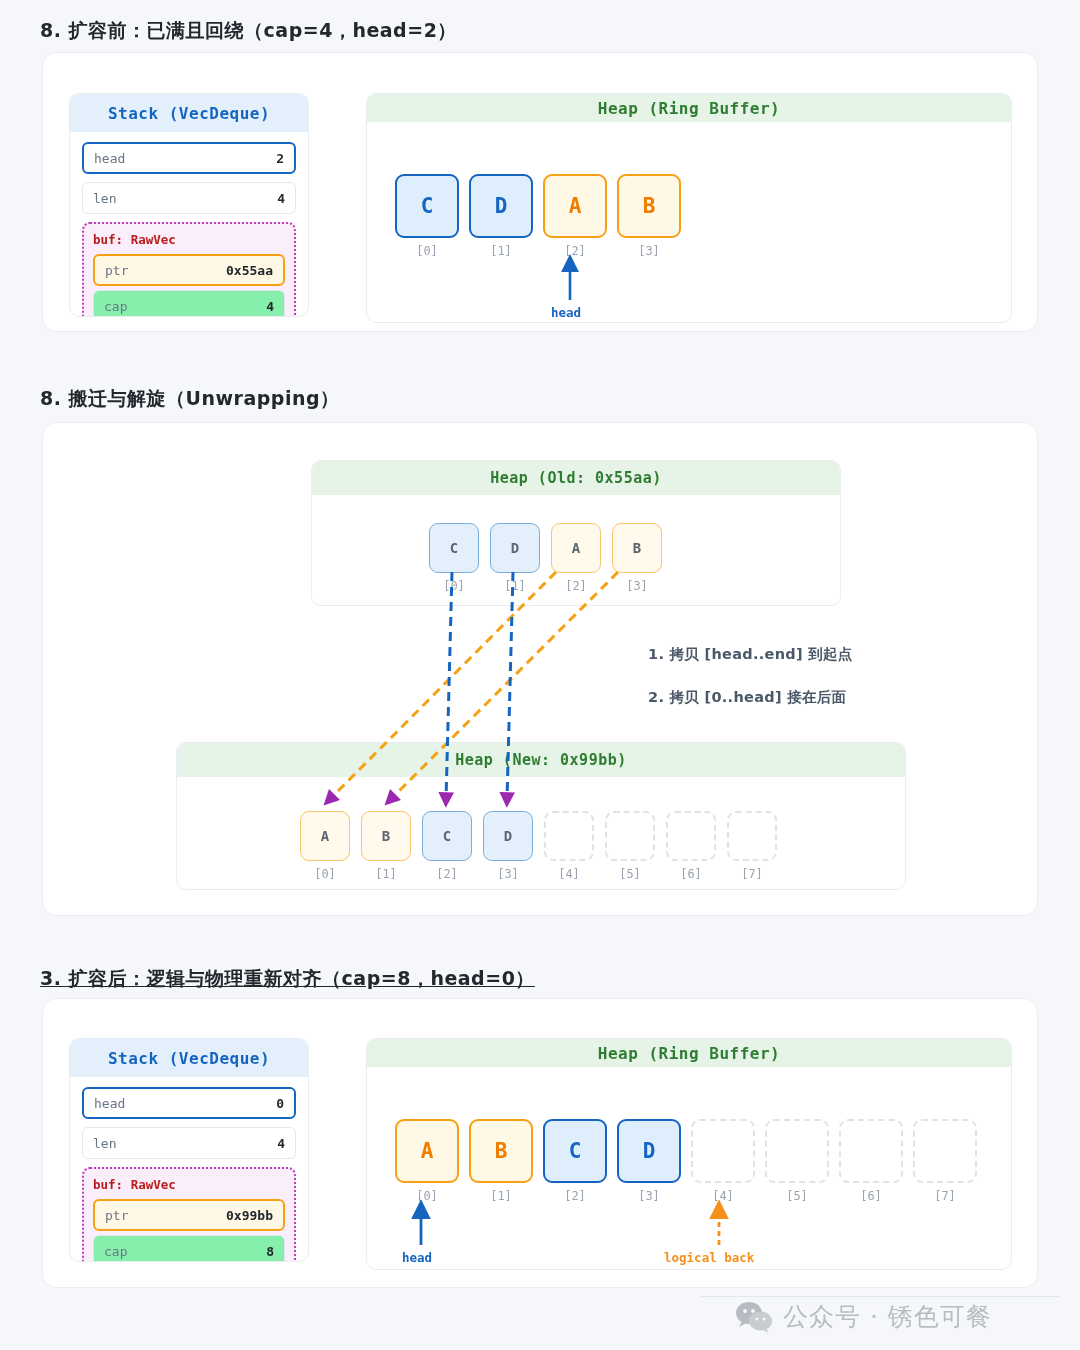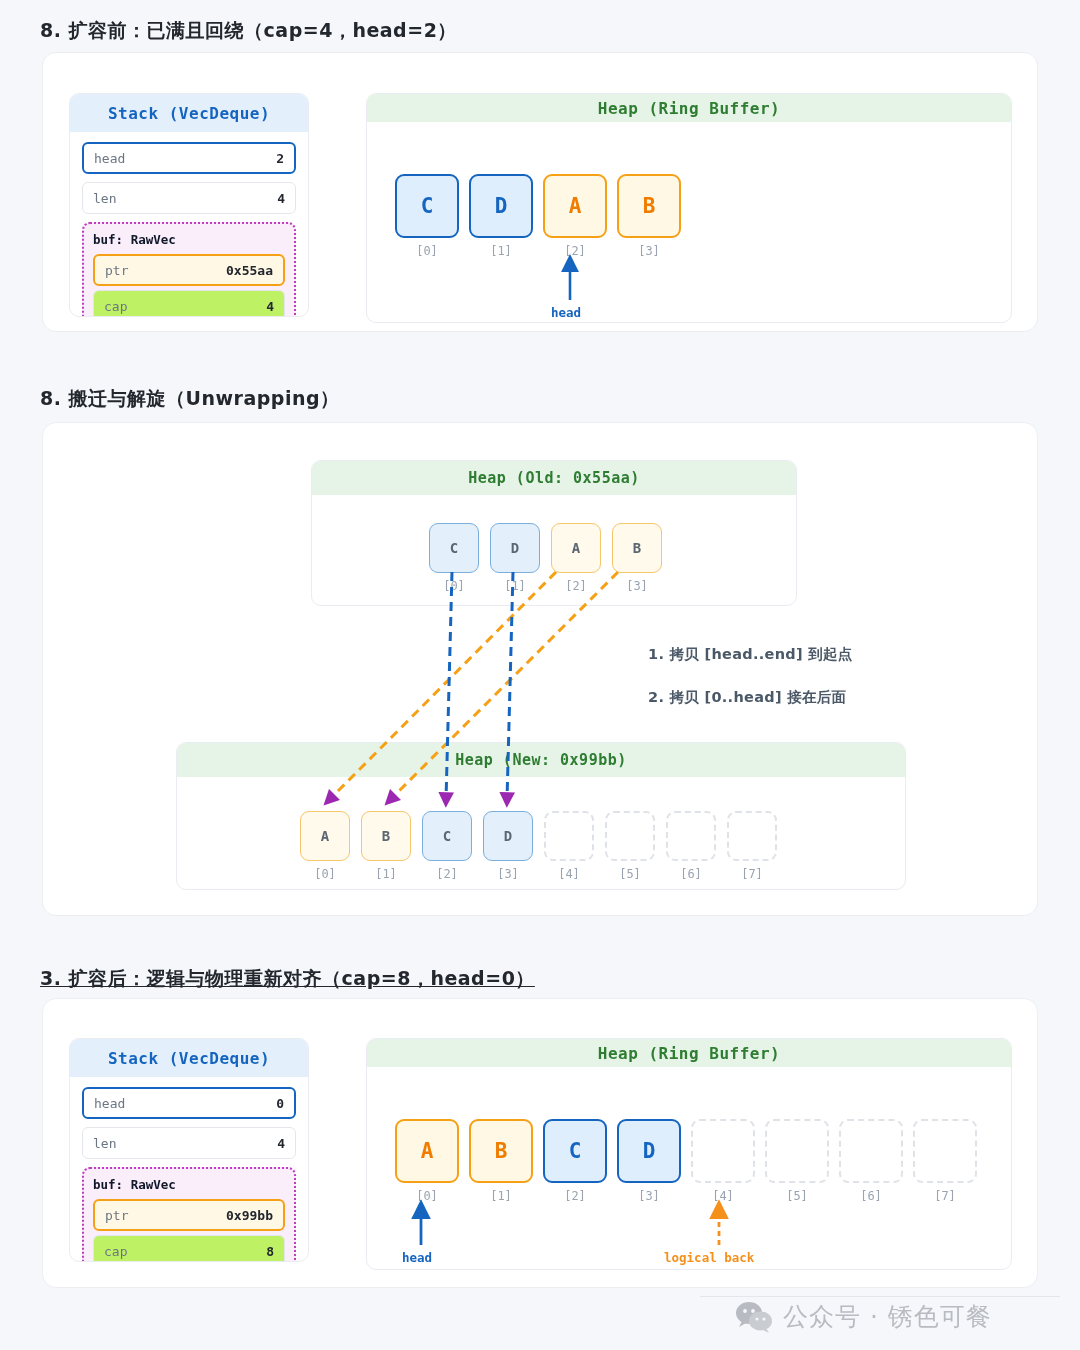--- a/index.html
+++ b/index.html
@@ -68,26 +68,26 @@
     margin-bottom: 0;
   }
   .row.ptr .v { color: #23272e; }
   .rawvec {
     border: 2px dotted #c03bc0;
     border-radius: 8px;
     background: #fbeefb;
     padding: 8px 9px 9px 9px;
   }
   .rawvec-label {
-    color: #0f172a;
+    color: #b91c1c;
     font-size: 12.5px;
     font-weight: bold;
     margin-bottom: 7px;
   }
-  .row.cap { margin-bottom: 0; margin-top: 4px; background:#bef264; }
+  .row.cap { margin-bottom: 0; margin-top: 4px; background:#86efac; }
 
   
   .heap-panel {
     position: absolute;
     background: #ffffff;
     border: 1px solid #e9ecf0;
     border-radius: 10px;
     overflow: hidden;
   }
   .heap-head {
@@ -217,21 +217,21 @@
         </div>
         <div class="idx" style="left: 250px; top: 150px; width: 64px;">[3]</div>
       </div>
   </div>
   <div class="alabel blue" style="left:551px; top:305px;">head</div>
 
   <div class="sec-title" style="left:40px; top:386px;">8. 搬迁与解旋（Unwrapping）</div>
 
   <div class="card" style="left:42px; top:422px; width:996px; height:494px;"></div>
 
-  <div class="heap-panel" style="left:311px; top:460px; width:486px; height:146px;">
+  <div class="heap-panel" style="left:311px; top:460px; width:530px; height:146px;">
     <div class="heap-head sm">Heap (Old: 0x55aa)</div>
     <div class="cells" id="cells-s2old" style="left:0; top:0; width:486px; height:112px;">
         <div class="cell blue-soft" style="left: 117px; top: 62px; width: 50px; height: 50px; font-size: 14px;">
           <span>C</span>
         </div>
         <div class="idx" style="left: 117px; top: 118px; width: 50px;">[0]</div>
         <div class="cell blue-soft" style="left: 178px; top: 62px; width: 50px; height: 50px; font-size: 14px;">
           <span>D</span>
         </div>
         <div class="idx" style="left: 178px; top: 118px; width: 50px;">[1]</div>

